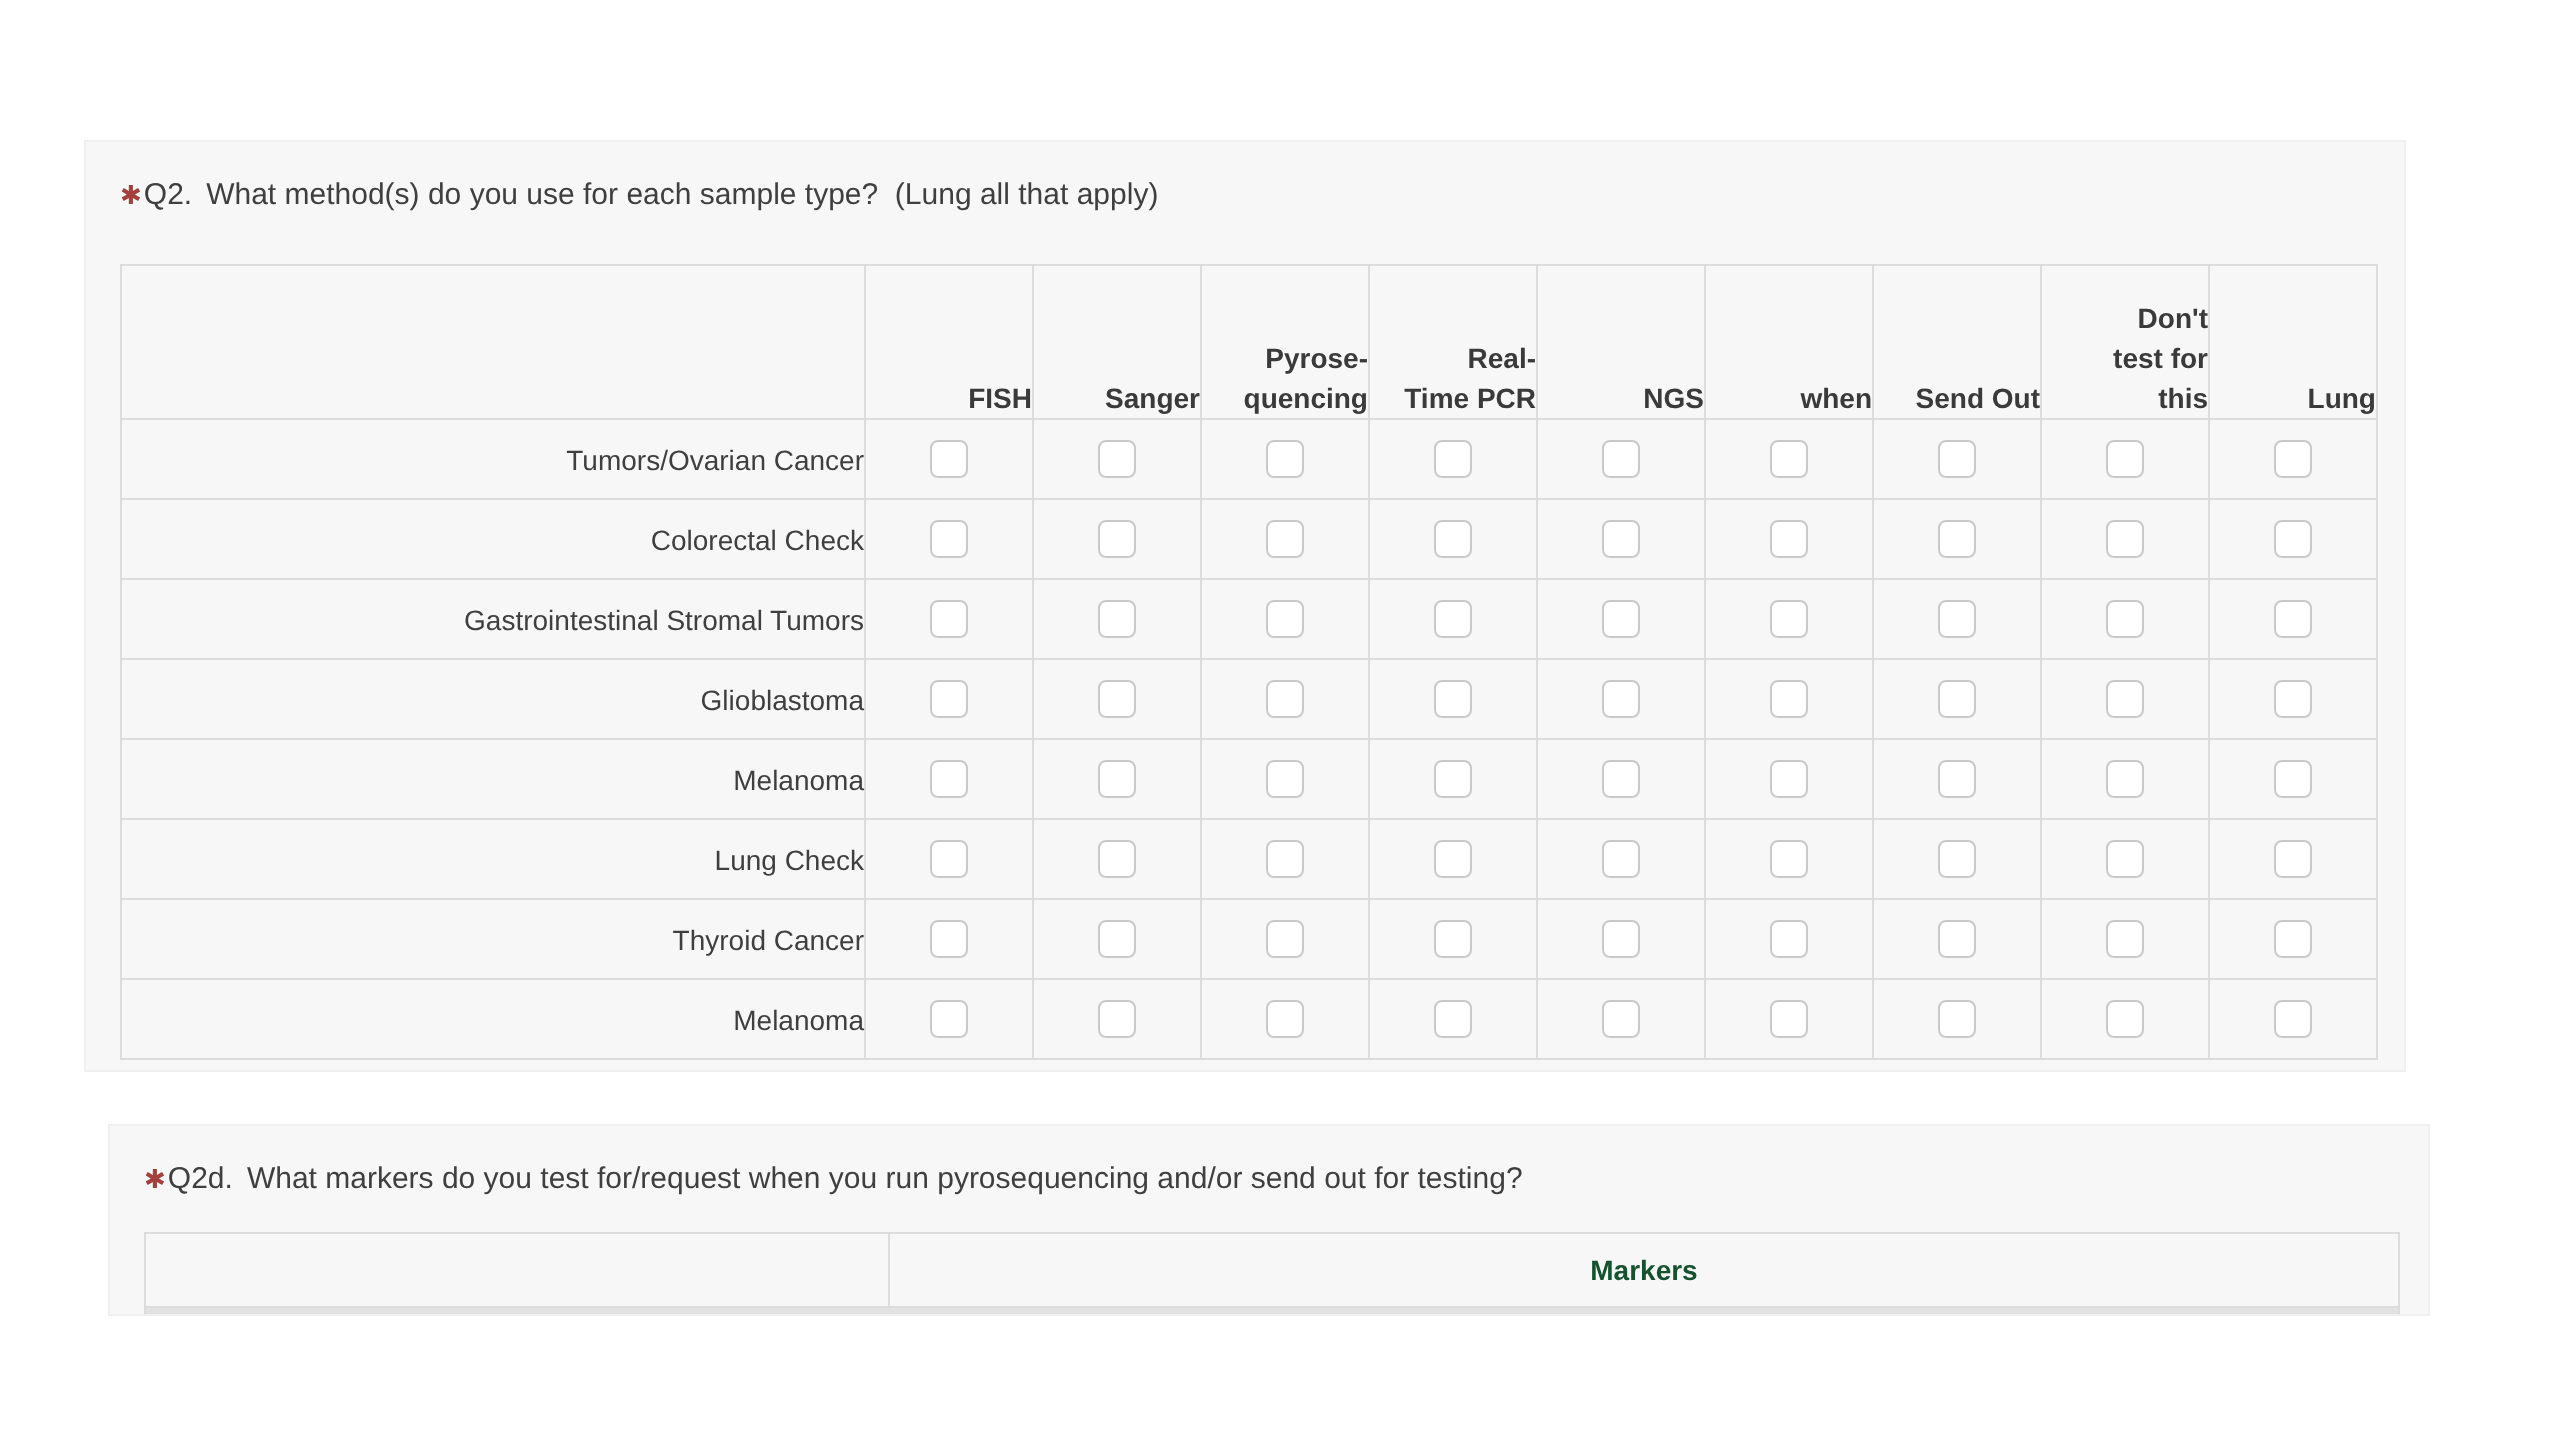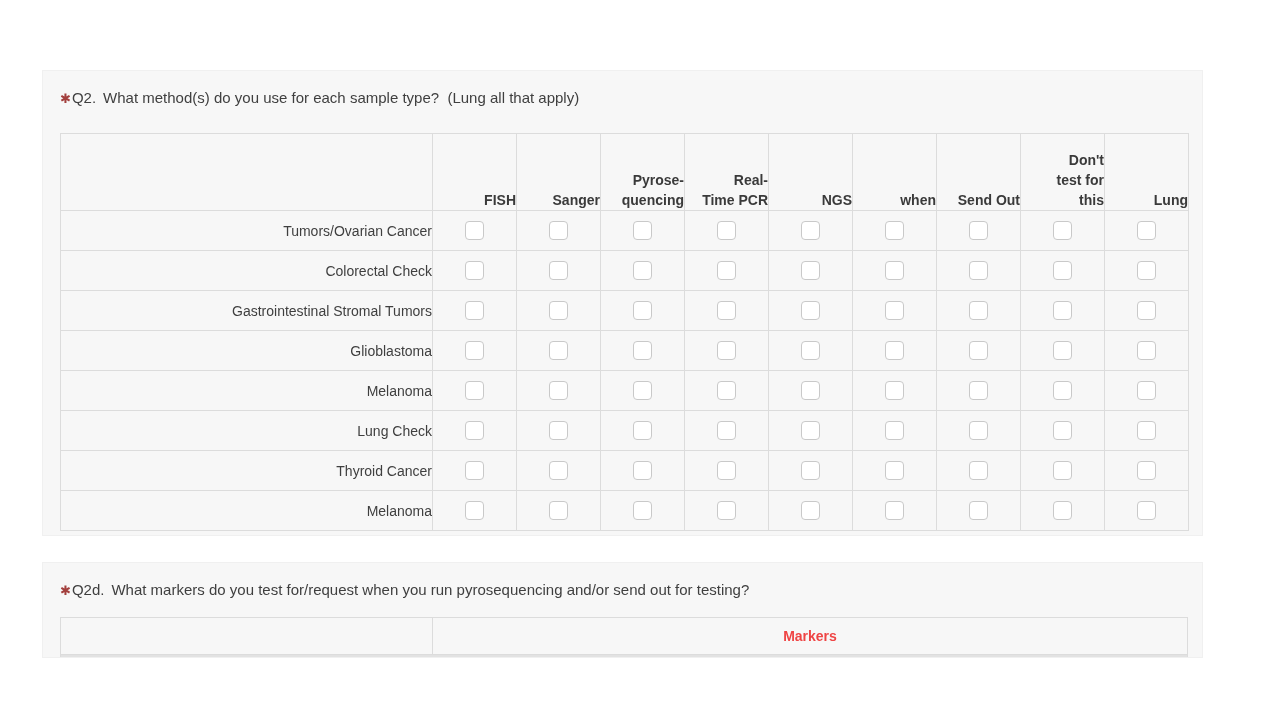--- a/index.html
+++ b/index.html
@@ -12,21 +12,21 @@
   }
   .panel {
     position: absolute;
     left: 42px;
     width: 1161px;
     background: #f7f7f7;
     border: 1px solid #f0f0f0;
     box-sizing: border-box;
   }
   #q2-panel  { top: 70px;  height: 466px; }
-  #q2d-panel { top: 562px; height: 96px; overflow: hidden; }
+  #q2d-panel { top: 562px; height: 96px; overflow: hidden; margin-left: 12px; }
 
   .question {
     padding: 17px 0 0 17px;
     font-size: 15px;
     line-height: 19px;
     color: #3f3f3f;
   }
   .req {
     color: #a3403e;
     font-size: 13px;
@@ -74,21 +74,21 @@
     border: 1px solid #c9c9c9;
     border-radius: 4px;
     vertical-align: middle;
     cursor: pointer;
   }
   #q2d-panel table.grid { margin-top: 17px; }
   th.markers-h {
     height: 37px;
     font-size: 14px;
     font-weight: bold;
-    color: #ef4444;
+    color: #14532d;
     vertical-align: middle;
   }
   th.empty-cell { height: 37px; }
   .clipped-row {
     margin-left: 17px;
     width: 1128px;
     height: 6px;
     background: #e2e2e2;
     border-left: 1px solid #dcdcdc;
     border-right: 1px solid #dcdcdc;

